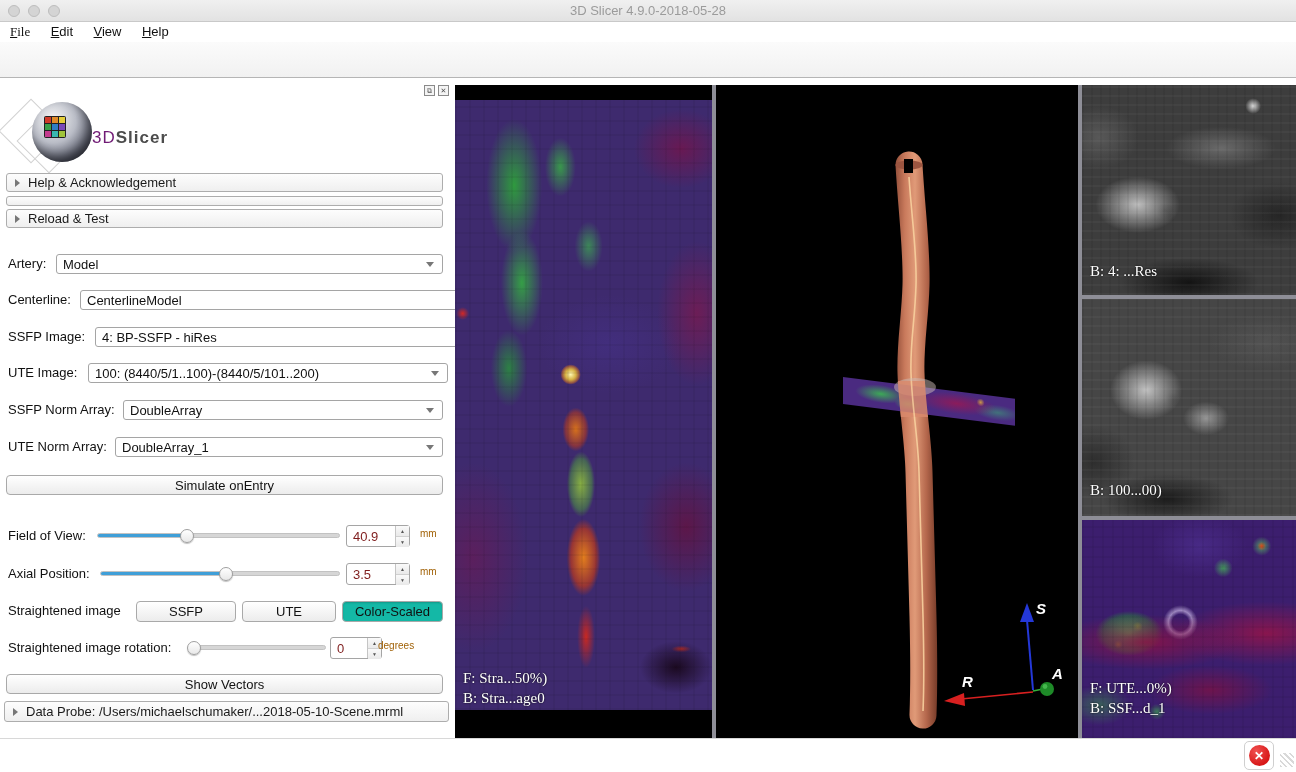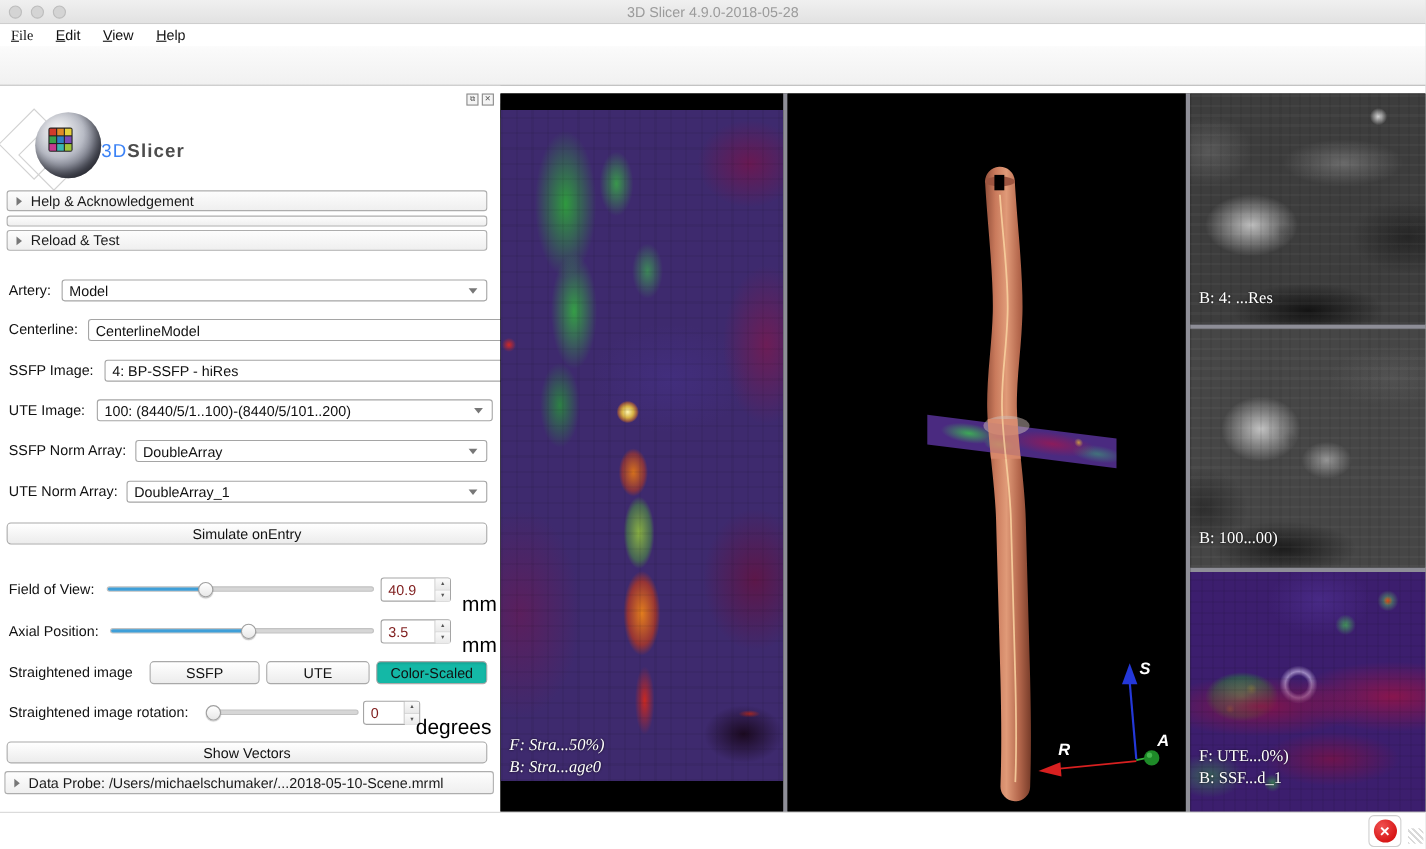--- a/index.html
+++ b/index.html
@@ -53,21 +53,21 @@
     font-size:7px; line-height:9px; text-align:center; color:#555; }
   .logo-wrap { position:absolute; left:6px; top:18px; width:180px; height:76px; }
   .logo-diamond { position:absolute; width:46px; height:46px; border:1px solid #d2d2d2; transform:rotate(45deg); }
   .logo-sphere { position:absolute; left:26px; top:6px; width:60px; height:60px; border-radius:50%;
     background:radial-gradient(circle at 35% 30%, #fafafa, #b9bcc6 40%, #5c5f6e 72%, #23242e);
     box-shadow:inset -4px -6px 10px rgba(0,0,0,.45); }
   .logo-grid { position:absolute; left:38px; top:20px; width:22px; height:22px; background:#222;
     display:grid; grid-template-columns:repeat(3,1fr); grid-template-rows:repeat(3,1fr); gap:1px; padding:1px; border-radius:2px; }
   .logo-grid span { display:block; }
   .logo-text { position:absolute; left:86px; top:32px; font-size:17px; letter-spacing:1px; }
-  .logo-text .p1 { color:#3b82f6;text-align:center; } .logo-text .p2 { color:#4c4c4c; font-weight:bold; }
+  .logo-text .p1 { color:#701a75;text-align:center; } .logo-text .p2 { color:#4c4c4c; font-weight:bold; }
 
   .collapsible { position:absolute; left:6px; width:437px; height:19px; border:1px solid #adadad; border-radius:3px;
     background:linear-gradient(#fdfdfd,#efefef); font-size:13px; color:#1a1a1a; display:flex; align-items:center; padding-left:8px; }
   .coll-tri { width:0; height:0; border-top:4px solid transparent; border-bottom:4px solid transparent;
     border-left:5px solid #777; margin-right:8px; }
 
   .selrow { position:absolute; left:0; width:455px; height:20px; }
   .selrow .lbl { position:absolute; left:8px; top:2px; font-size:13px; color:#111; }
   .combo { position:absolute; top:0; height:20px; background:#fff; border:1px solid #a5a5a5; border-radius:3px;
     display:flex; align-items:center; padding:0 8px 0 6px; }
@@ -80,27 +80,27 @@
   .sllabel { position:absolute; font-size:13px; color:#111; }
   .track { position:absolute; height:5px; background:#d6d6d6; border-radius:3px; border:1px solid #c2c2c2; }
   .track .fill { position:absolute; left:0; top:0; bottom:0; background:#3f9fd8; border-radius:3px; }
   .knob { position:absolute; top:-5px; width:14px; height:14px; border-radius:50%;
     background:linear-gradient(#ffffff,#e8e8e8); border:1px solid #9f9f9f; box-shadow:0 1px 1px rgba(0,0,0,.25); }
   .spin { position:absolute; height:22px; border:1px solid #a5a5a5; border-radius:3px; background:#fff; display:flex; }
   .spin .spinval { flex:1; font-size:13px; color:#7f1d1d; padding:3px 0 0 6px; }
   .spinbtns { width:14px; border-left:1px solid #c5c5c5; display:flex; flex-direction:column; }
   .spinbtns span { flex:1; font-size:5px; color:#555; text-align:center; line-height:10px; background:linear-gradient(#fafafa,#e9e9e9); }
   .spinbtns span:first-child { border-bottom:1px solid #d0d0d0; }
-  .unit { position:absolute; font-size:19px; color:#000000;margin-top:11px; }
+  .unit { position:absolute; font-size:10px; color:#a16207; }
 
   
   .views { position:absolute; left:455px; top:85px; width:841px; height:653px; background:#000; }
   .col-sep { position:absolute; top:0; width:4px; height:653px; background:#8e8e97; }
 
-  .view-straight { position:absolute; left:0; top:0; width:257px; height:653px; background:#000; overflow:hidden;font-style:italic; }
+  .view-straight { position:absolute; left:0; top:0; width:257px; height:653px; background:#000; overflow:hidden; }
   .strcolor { position:absolute; left:0; top:15px; width:257px; height:610px;
     background-color:#3e2a6e;
     background-image:
       repeating-linear-gradient(0deg, rgba(0,0,0,.05) 0 2px, transparent 2px 14px),
       repeating-linear-gradient(90deg, rgba(0,0,0,.05) 0 2px, transparent 2px 14px),
       radial-gradient(ellipse 40px 95px at 23% 14%, rgba(46,160,60,.95), rgba(46,160,60,0) 70%),
       radial-gradient(ellipse 30px 75px at 26% 30%, rgba(52,170,66,.9), rgba(52,170,66,0) 70%),
       radial-gradient(ellipse 26px 55px at 21% 44%, rgba(40,150,58,.8), rgba(40,150,58,0) 70%),
       radial-gradient(ellipse 22px 42px at 41% 11%, rgba(56,170,70,.85), rgba(56,170,70,0) 70%),
       radial-gradient(ellipse 20px 36px at 52% 24%, rgba(60,175,80,.7), rgba(60,175,80,0) 70%),

